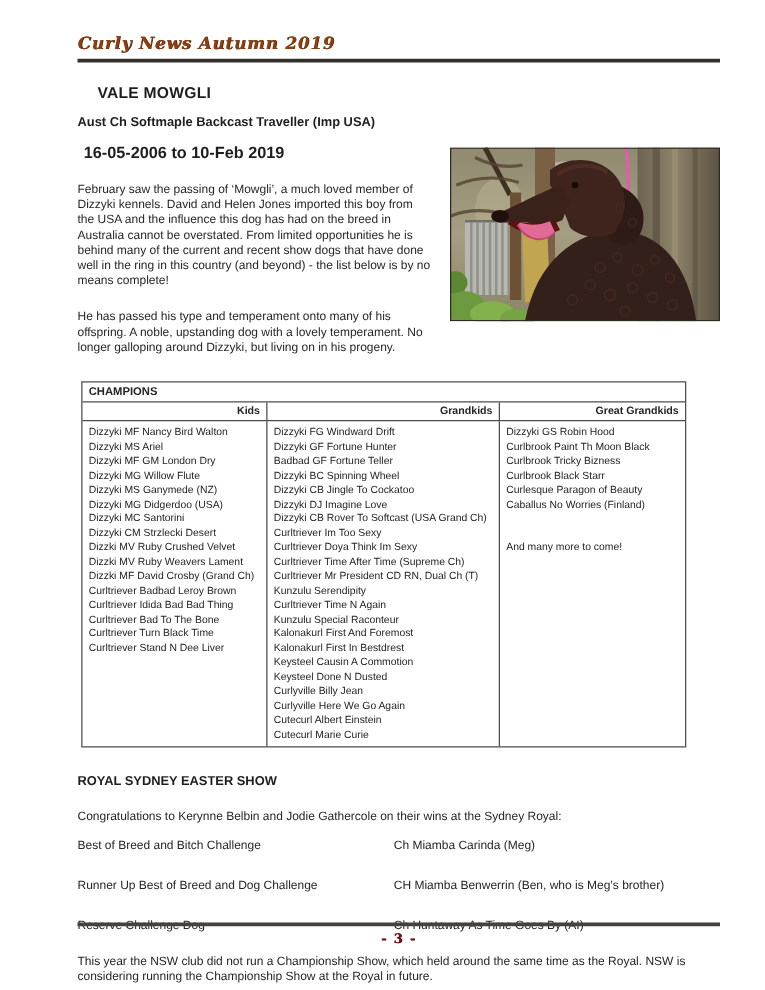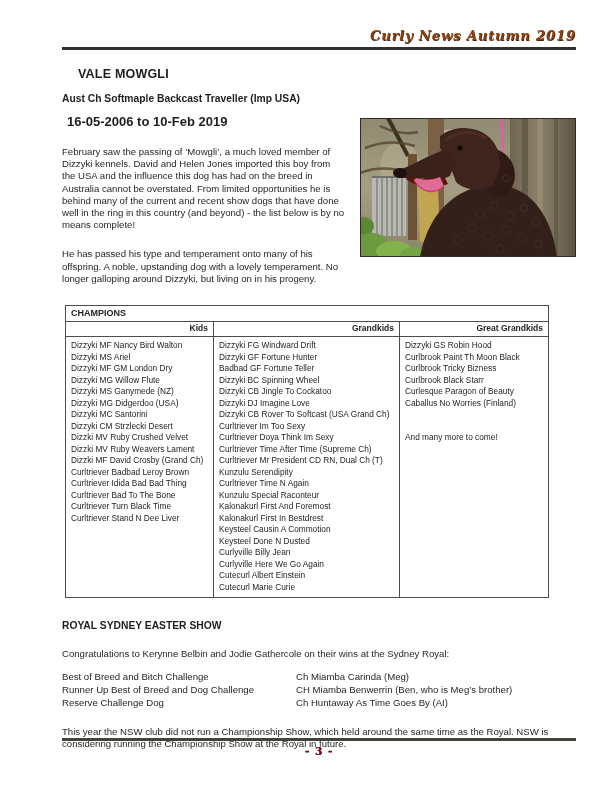--- a/index.html
+++ b/index.html
@@ -5,21 +5,21 @@
   html,body { margin:0; padding:0; background:#e8e8e8; }
   .page {
     width:612px; height:792px; margin:0 auto; position:relative;
     background:#ffffff; overflow:hidden;
     font-family:"Liberation Sans", sans-serif; color:#262626;
   }
   .content { padding:0 36px 0 62px; }
 
   
   .masthead {
-    text-align:right; padding-top:27px;
+    text-align:left; padding-top:27px;
     font-family:"DejaVu Serif", serif; font-style:italic; font-weight:bold;
     font-size:13.5px; color:#8a4010; letter-spacing:.6px;
     text-shadow:.5px .5px 0 #46200a;
   }
   .rule-top { height:3px; background:#33302b; margin-top:4px; }
 
   
   .h-vale { font-size:12.5px; font-weight:bold; margin:17px 16px 0; color:#1e1e1e; letter-spacing:.2px; }
   .h-sub  { font-size:10.3px; font-weight:bold; margin:12px 0 10px; color:#1e1e1e; }
   .h-dates{ font-size:13px; font-weight:bold; margin:10px 5px 0; color:#1e1e1e; }
@@ -38,21 +38,21 @@
   .t-body { display:flex; }
   .t-col { box-sizing:border-box; padding:3px 5px 4px; line-height:11.5px; }
   .t-col div { white-space:nowrap; }
   .col-kids  { width:147px; }
   .col-grand { width:186px; }
   .col-great { width:149px; }
   .t-headrow .t-h + .t-h, .t-body .t-col + .t-col { border-left:1px solid #4d4d4d; }
 
   
   .h-royal { font-size:10.3px; font-weight:bold; margin:22px 0 0; color:#1e1e1e; }
-  .awards { display:grid; grid-template-columns:234px 1fr; margin:10px 0 0; font-size:9.6px; line-height:13px; }
+  .awards { display:grid; grid-template-columns:234px 1fr; margin:10px 0 0; font-size:9.6px; line-height:13px;gap:19px; }
 
   
   .footer-rule { position:absolute; left:62px; right:36px; top:738px; height:3px; background:#45413c; }
   .page-number {
     position:absolute; left:62px; right:36px; top:745px; text-align:center;
     font-family:"DejaVu Serif", serif; font-weight:bold; font-size:10.5px;
     color:#7c1114; letter-spacing:1px; text-shadow:.4px .4px 0 #3a0606;
   }
 </style>
 </head>

